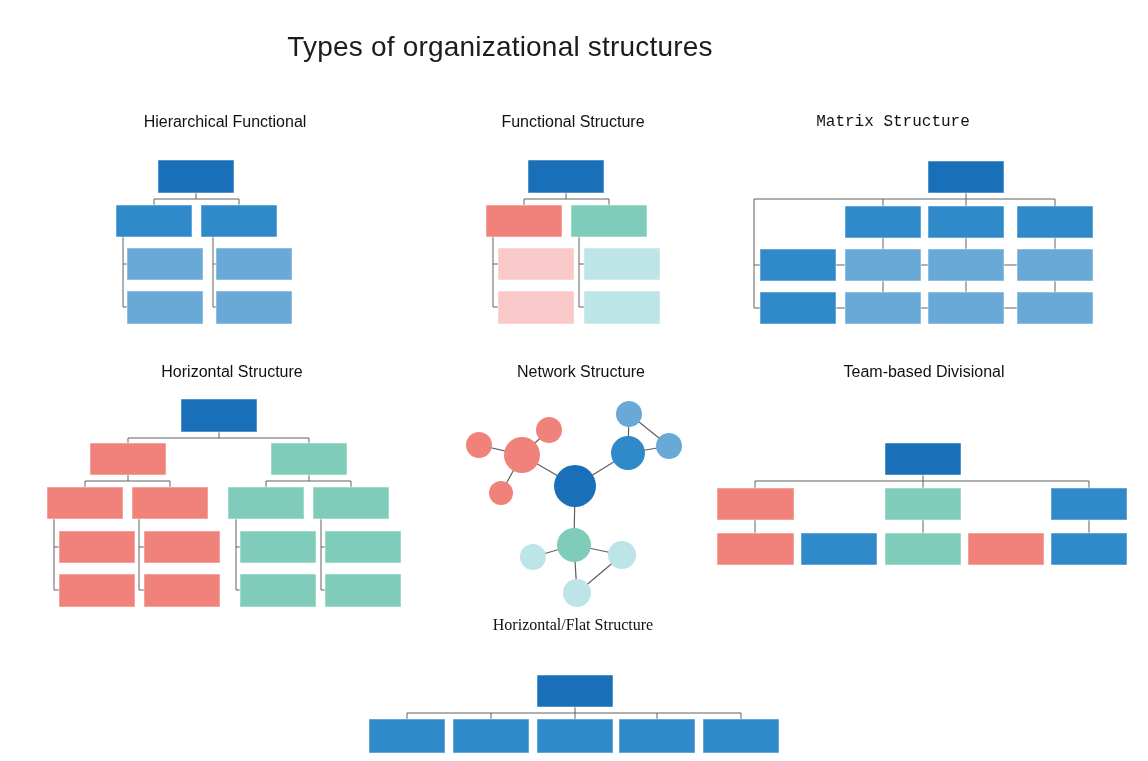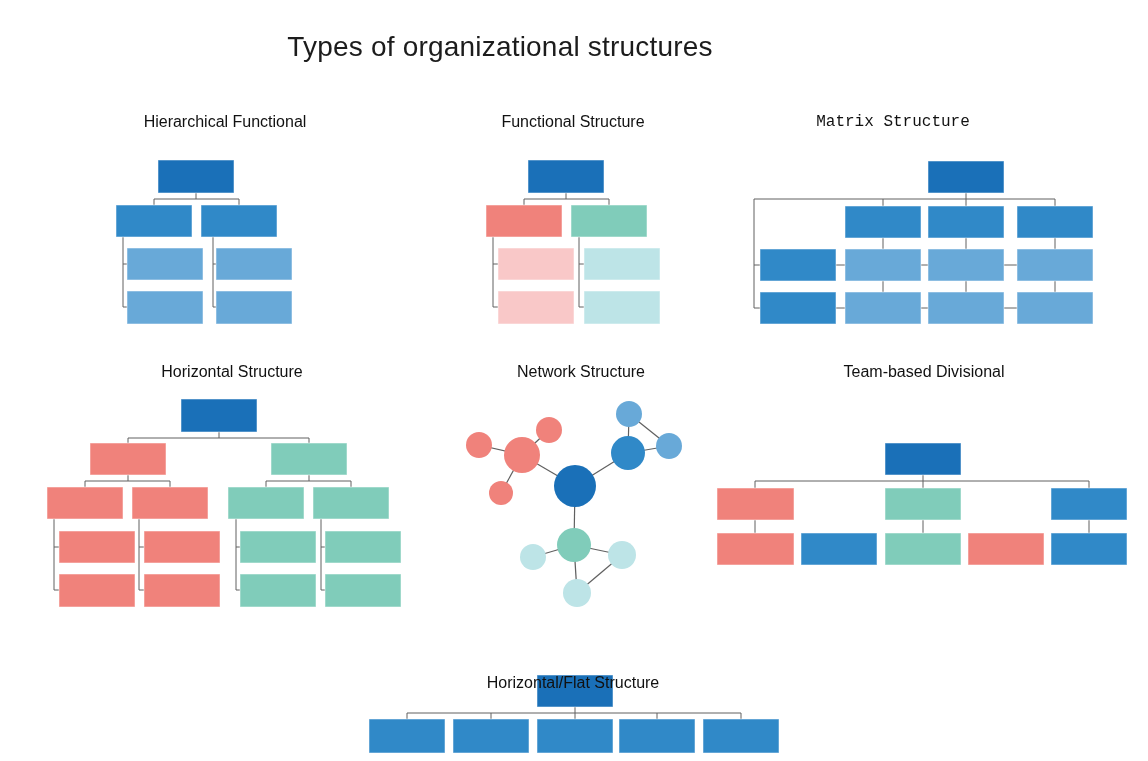--- a/index.html
+++ b/index.html
@@ -197,14 +197,14 @@
     </svg>
 
   <div class="main-title">Types of organizational structures</div>
 
   <div class="panel-title" style="left: 225px; top: 113px;">Hierarchical Functional</div>
   <div class="panel-title" style="left: 573px; top: 113px;">Functional Structure</div>
   <div class="panel-title" style="left: 893px; top: 113px; font-family: Liberation Mono, monospace;">Matrix Structure</div>
   <div class="panel-title" style="left: 232px; top: 363px;">Horizontal Structure</div>
   <div class="panel-title" style="left: 573px; top: 363px; margin-left: 8px;">Network Structure</div>
   <div class="panel-title" style="left: 924px; top: 363px;">Team-based Divisional</div>
-  <div class="panel-title" style="left: 573px; top: 674px;">Horizontal/Flat Structure</div>
+  <div class="panel-title" style="left: 573px; top: 616px; font-family: Liberation Serif, serif;">Horizontal/Flat Structure</div>
 </div>
 
 </body></html>

